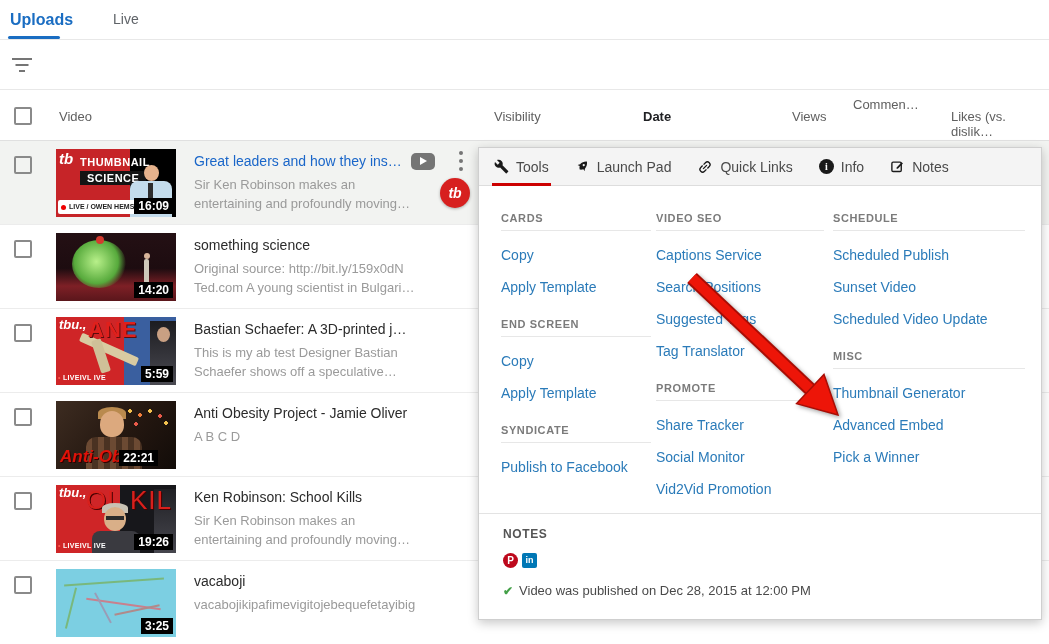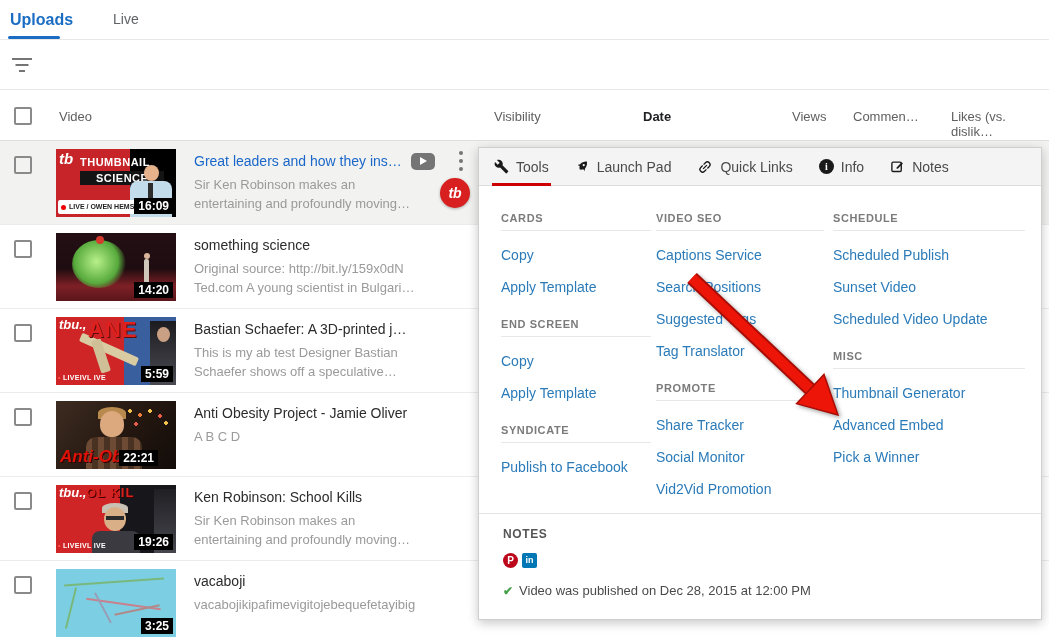--- a/index.html
+++ b/index.html
@@ -22,21 +22,21 @@
                   font-family:"Liberation Sans", sans-serif; color:#333; background:transparent; }
   .filter-input::placeholder { color:#9aa0a6; }
 
   
   .thead { position:absolute; left:0; top:91px; width:1049px; height:50px; border-bottom:1px solid #e0e0e0; font-size:13px; color:#606060; }
   .thead .cb { top:16px; }
   .h-video { position:absolute; left:59px; top:18px; }
   .h-visibility { position:absolute; left:494px; top:18px; }
   .h-date { position:absolute; left:643px; top:18px; color:#202124; font-weight:700; }
   .h-views { position:absolute; left:792px; top:18px; }
-  .h-comments { position:absolute; left:853px; top:18px; }
+  .h-comments { position:absolute; left:853px; top:6px; }
   .h-likes { position:absolute; left:951px; top:18px; }
 
   
   .rows { position:absolute; left:0; top:141px; width:1049px; }
   .row { position:relative; width:1049px; height:84px; border-bottom:1px solid #ececec; background:#fff; }
   .row.hl { background:#f2f3f1; }
   .cb { position:absolute; left:14px; width:18px; height:18px; border:2px solid #8a8a8a; border-radius:2px; background:transparent; cursor:pointer; }
   .row .cb { top:15px; }
   .thumb { position:absolute; left:56px; top:8px; width:120px; height:68px; background:#000; overflow:hidden; cursor:pointer; }
   .dur { position:absolute; right:3px; bottom:3px; background:#000; color:#fff; font-size:12px; font-weight:700; padding:1px 4px; line-height:14px; }
@@ -52,21 +52,21 @@
   .kebab i { position:absolute; left:6px; width:4px; height:4px; border-radius:50%; background:#757575; }
   .kebab .d1{top:0;} .kebab .d2{top:8px;} .kebab .d3{top:16px;}
   .tb-badge { position:absolute; left:440px; top:37px; width:30px; height:30px; border-radius:50%; background:#d7201f;
               color:#fff; font-weight:800; font-style:italic; font-size:14px; text-align:center; line-height:30px;
               box-shadow:0 1px 3px rgba(0,0,0,.3); cursor:pointer; z-index:4; }
 
   
   .t1 .red { position:absolute; left:0; top:0; width:74px; height:68px; background:#c62428; }
   .t1 .tb { position:absolute; left:3px; top:1px; color:#fff; font-style:italic; font-weight:800; font-size:15px; }
   .t1 .l1 { position:absolute; left:24px; top:7px; color:#fff; font-weight:800; font-size:11px; letter-spacing:.5px; }
-  .t1 .l2 { position:absolute; left:24px; top:22px; color:#fff; font-weight:800; font-size:11px; letter-spacing:.5px; background:#141414; padding:1px 16px; }
+  .t1 .l2 { position:absolute; left:24px; top:22px; color:#fff; font-weight:800; font-size:11px; letter-spacing:.5px; background:#141414; padding:1px 7px; }
   .t1 .head { position:absolute; right:17px; top:16px; width:15px; height:16px; border-radius:50%; background:#e6b28c; }
   .t1 .body { position:absolute; right:4px; top:32px; width:42px; height:36px; background:#c3dcec; border-radius:8px 8px 0 0; }
   .t1 .tie { position:absolute; right:23px; top:34px; width:5px; height:30px; background:#2d2d2d; }
   .t1 .banner { position:absolute; left:2px; bottom:3px; width:90px; height:14px; background:#fff; border-radius:2px;
                 font-size:7px; font-weight:700; color:#222; line-height:14px; padding-left:11px; white-space:nowrap; overflow:hidden; }
   .t1 .banner:before { content:""; position:absolute; left:3px; top:4.5px; width:5px; height:5px; border-radius:50%; background:#e00; }
 
   .t2 { background:linear-gradient(180deg,#241014 0%,#1d0c10 52%,#7e2026 78%,#5a161b 100%); }
   .t2 .blob { position:absolute; left:16px; top:7px; width:54px; height:48px; border-radius:50%;
               background:radial-gradient(circle at 45% 45%, #b8f08a 0%, #57aa3c 55%, rgba(40,90,30,0) 75%); }
@@ -93,21 +93,21 @@
   .t4 .fhead { position:absolute; left:44px; top:10px; width:24px; height:26px; border-radius:50% 50% 45% 45%; background:#dca97e; }
   .t4 .hair { position:absolute; left:42px; top:6px; width:28px; height:12px; border-radius:50% 50% 0 0; background:#b98a4e; }
   .t4 .shirt { position:absolute; left:30px; top:36px; width:56px; height:32px; border-radius:10px 10px 0 0;
                background:repeating-linear-gradient(90deg,#6c4a33 0 6px,#4a3222 6px 12px); }
   .t4 .ov { position:absolute; left:4px; bottom:2px; color:#e01208; font-weight:800; font-style:italic; font-size:17px; text-shadow:1px 1px 0 #300; }
   .t4 .dur { right:18px; }
 
   .t5 .red { position:absolute; left:0; top:0; width:64px; height:68px; background:#cf2527; }
   .t5 .dark { position:absolute; left:64px; top:0; width:56px; height:68px; background:#17171b; }
   .t5 .brand { position:absolute; left:3px; top:0; color:#fff; font-style:italic; font-weight:800; font-size:13px; }
-  .t5 .ov { position:absolute; left:30px; top:0px; color:#d8201c; font-weight:700; font-size:13px; letter-spacing:1px; text-shadow:1px 1px 0 #400; }
+  .t5 .ov { position:absolute; left:30px; top:0px; color:#d8201c; font-weight:400; font-size:26px; letter-spacing:1px; text-shadow:1px 1px 0 #400; }
   .t5 .fhead { position:absolute; left:48px; top:22px; width:22px; height:24px; border-radius:50%; background:#d9af88; }
   .t5 .hair { position:absolute; left:46px; top:18px; width:26px; height:10px; border-radius:50% 50% 0 0; background:#c9c2b4; }
   .t5 .glasses { position:absolute; left:50px; top:31px; width:18px; height:4px; background:#2b2b2b; }
   .t5 .shoulders { position:absolute; left:36px; top:46px; width:48px; height:22px; border-radius:8px 8px 0 0; background:#3a3a40; }
   .t5 .fig2 { position:absolute; right:0; top:4px; width:22px; height:64px; background:linear-gradient(180deg,#202024,#46464e); }
 
   .t6 { background:#7ccfe2; }
   .t6 i { position:absolute; display:block; height:1.5px; }
   .t6 .ln1 { left:8px; top:12px; width:100px; background:#79b87c; transform:rotate(-4deg); }
   .t6 .ln2 { left:14px; top:18px; width:10px; height:42px; width:1.5px; background:#79b87c; transform:rotate(14deg); }

